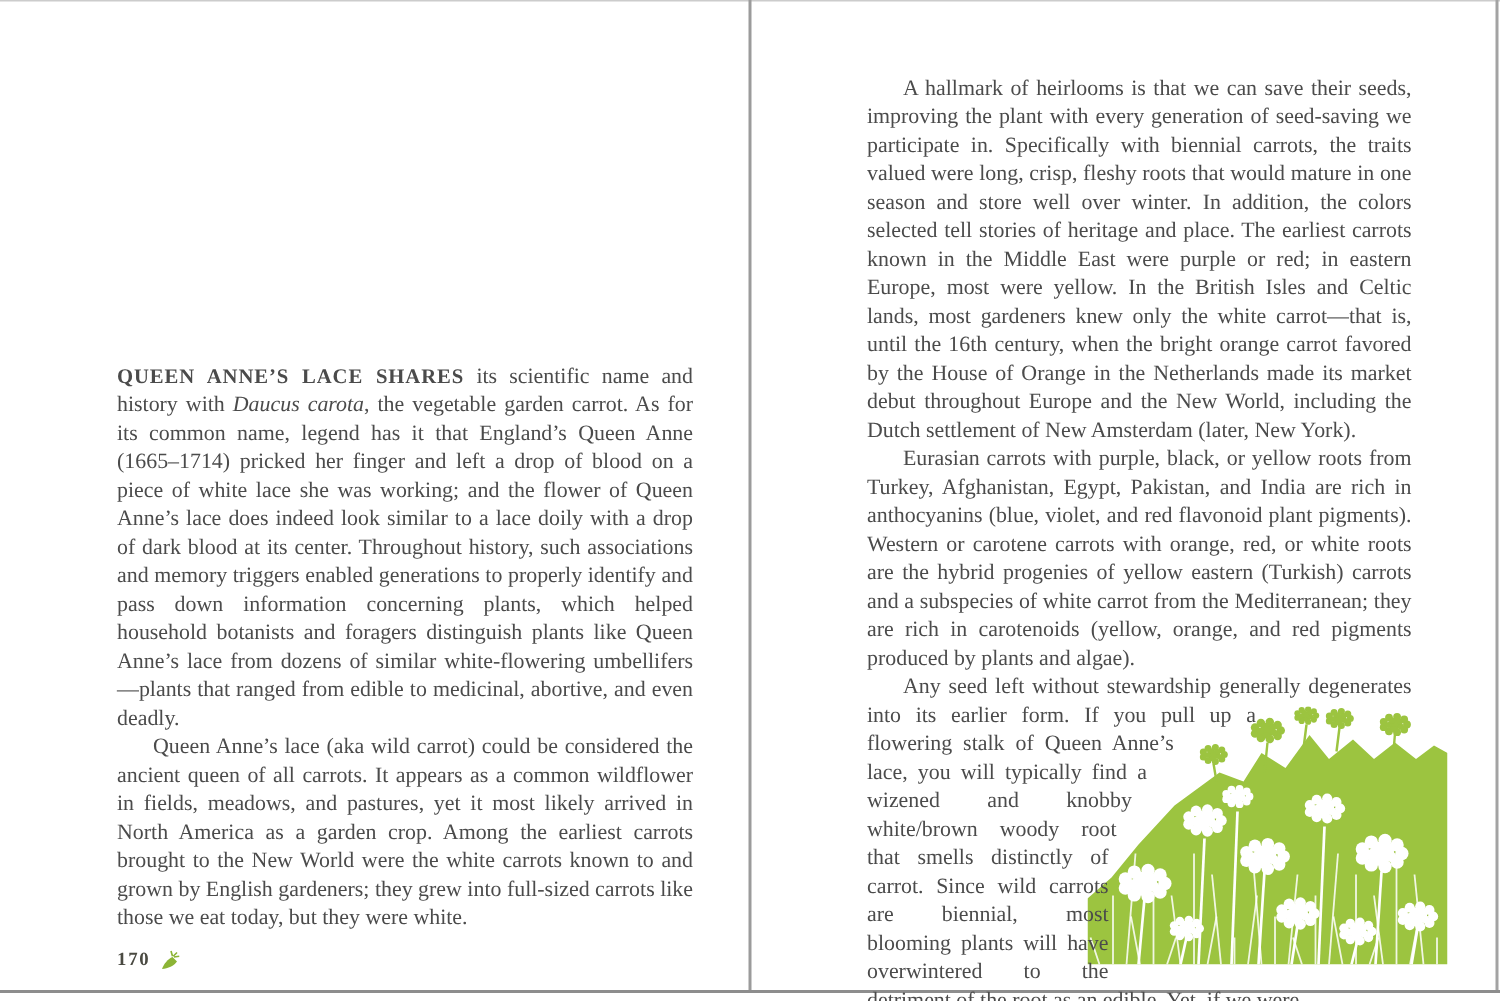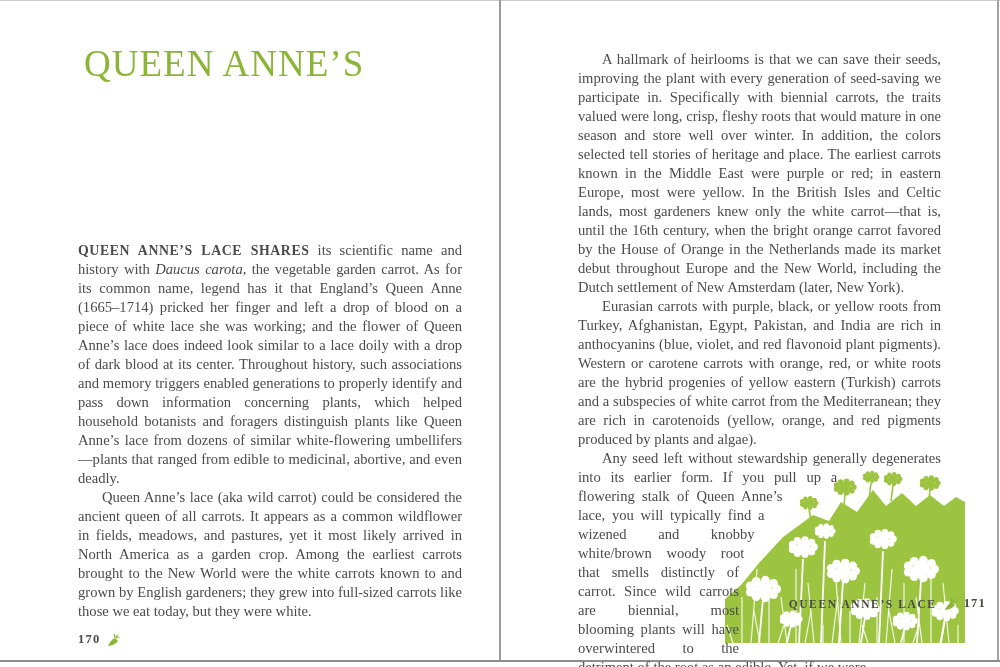--- a/index.html
+++ b/index.html
@@ -65,21 +65,20 @@
 
 <div class="spread">
 
   <div class="line-top"></div>
   <div class="line-gutter"></div>
   <div class="line-right"></div>
   <div class="line-bottom"></div>
 
   <div class="page page-left">
     <h1 class="chapter-title">
-      <span>QUEEN ANNE’S</span>
     </h1>
 
     <div class="body-text body-left">
       <p><span class="lead">QUEEN ANNE’S LACE SHARES</span><span> its scientific name and history with </span><em>Daucus carota</em><span>, the vegetable garden carrot. As for its common name, legend has it that England’s Queen Anne (1665–1714) pricked her finger and left a drop of blood on a piece of white lace she was working; and the flower of Queen Anne’s lace does indeed look similar to a lace doily with a drop of dark blood at its center. Throughout history, such associations and memory triggers enabled generations to properly identify and pass down information concerning plants, which helped household botanists and foragers distinguish plants like Queen Anne’s lace from dozens of similar white-flowering umbellifers—plants that ranged from edible to medicinal, abortive, and even deadly.</span></p>
       <p class="indent">Queen Anne’s lace (aka wild carrot) could be considered the ancient queen of all carrots. It appears as a common wildflower in fields, meadows, and pastures, yet it most likely arrived in North America as a garden crop. Among the earliest carrots brought to the New World were the white carrots known to and grown by English gardeners; they grew into full-sized carrots like those we eat today, but they were white.</p>
     </div>
 
     <div class="footer footer-left">
       <span>170</span>
       <span class="carrot">
@@ -363,24 +362,14 @@
               <circle cx="149.15929722280535" cy="7.150621292650087" r="1.6" fill="#9cc440"></circle>
               <circle cx="145.3348177148842" cy="8.358675007293348" r="1.6" fill="#9cc440"></circle>
               <circle cx="142.42959751627876" cy="6.307120030272108" r="1.6" fill="#9cc440"></circle>
               <circle cx="144.45855219665904" cy="3.8311356100407115" r="1.6" fill="#9cc440"></circle>
               <circle cx="148.61773534937265" cy="4.352448059743745" r="1.6" fill="#9cc440"></circle>
             </svg>
         </span><span>Any seed left without stewardship generally degenerates into its earlier form. If you pull up a flowering stalk of Queen Anne’s lace, you will typically find a wizened and knobby white/brown woody root that smells distinctly of carrot. Since wild carrots are biennial, most blooming plants will have overwintered to the detriment of the root as an edible. Yet, if we were</span>
       </p>
     </div>
 
-    <div class="footer footer-right">
-      <span class="running-head">QUEEN ANNE’S LACE</span>
-      <span class="carrot">
-        <svg width="13" height="14" viewBox="0 0 13 14">
-          <path d="M1 13 C 2 10, 5 6, 8 5 L 11 8 C 9 11, 5 12.5, 1 13 Z" fill="#8cb436"></path>
-          <path d="M8 4.5 L 7 1 M 8.5 4.5 L 11 2 M 9 5 L 12.5 4.5" stroke="#8cb436" stroke-width="1.1" fill="none"></path>
-        </svg>
-      </span>
-      <span>171</span>
-    </div>
   </div>
 </div>
 
 </body></html>

